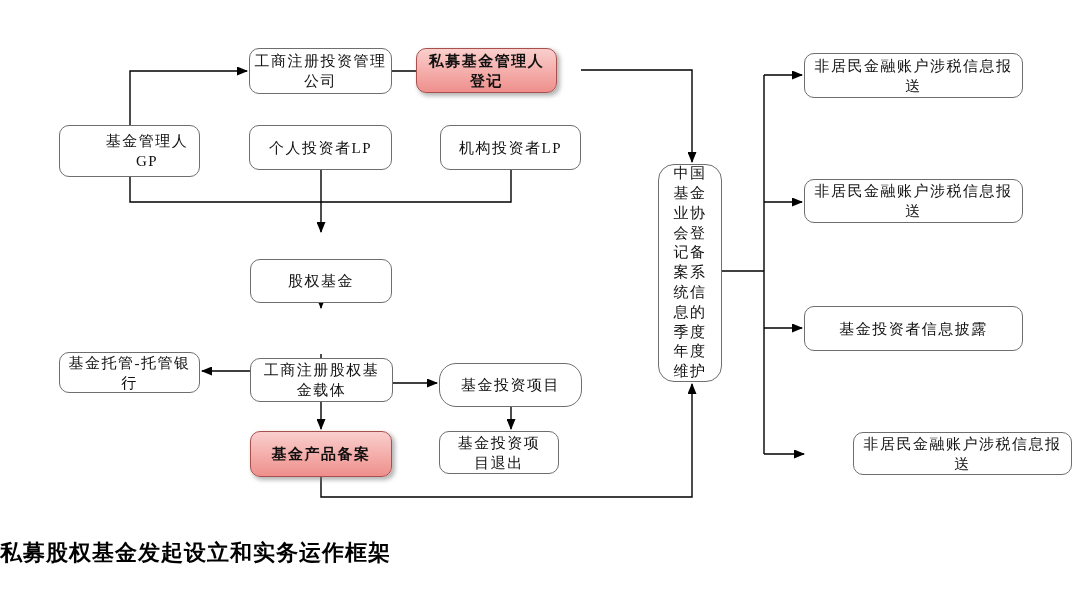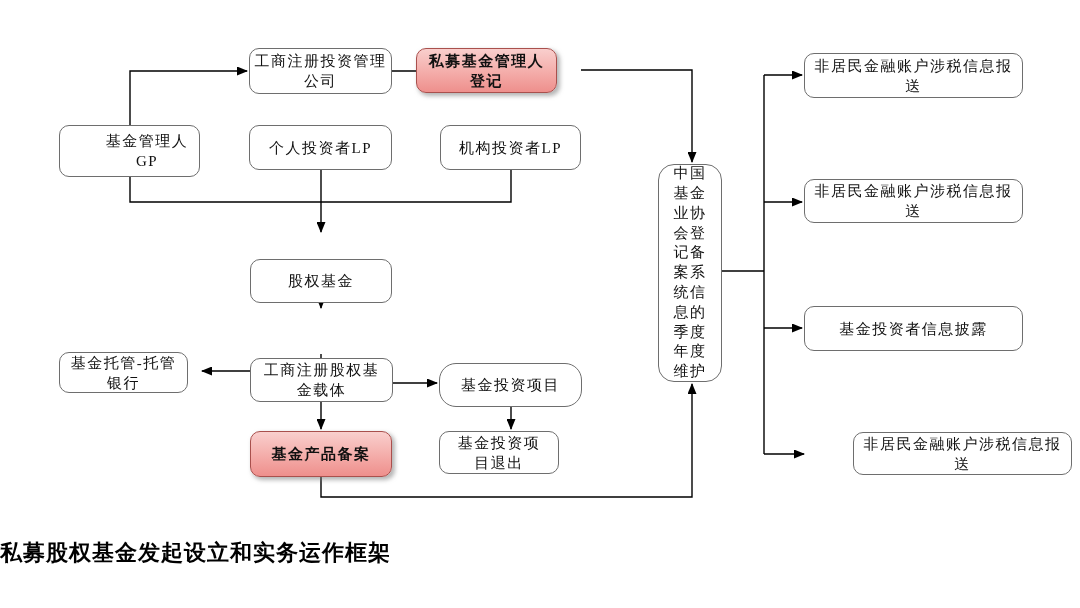--- a/index.html
+++ b/index.html
@@ -99,21 +99,21 @@
   <div class="node" style="left:59px;top:125px;width:141px;height:52px;padding-left:35px;">基金管理人GP</div>
 
   <div class="node" style="left:249px;top:125px;width:143px;height:45px;">个人投资者LP</div>
 
   <div class="node" style="left:440px;top:125px;width:141px;height:45px;">机构投资者LP</div>
 
   <div class="node" style="left:250px;top:234px;width:142px;height:44px;margin-top:25px;">股权基金</div>
 
   <div class="node" style="left:250px;top:310px;width:143px;height:44px;padding:12px 12px;margin-top:48px;">工商注册股权基金载体</div>
 
-  <div class="node" style="left:59px;top:352px;width:129px;height:41px;padding:0 6px;">基金托管-托管银行</div>
+  <div class="node" style="left:59px;top:352px;width:141px;height:41px;padding:0 6px;">基金托管-托管银行</div>
 
   <div class="node" style="left:439px;top:363px;width:143px;height:44px;border-radius:17px;">基金投资项目</div>
 
   <div class="node" style="left:439px;top:431px;width:120px;height:43px;padding:0 10px;">基金投资项目退出</div>
 
   <div class="node pink" style="left:250px;top:431px;width:142px;height:46px;">基金产品备案</div>
 
   <div class="node tall" style="left:658px;top:164px;width:64px;height:218px;">中国基金业协会登记备案系统信息的季度年度维护</div>
 
   <div class="node" style="left:804px;top:53px;width:219px;height:45px;padding:0 8px;">非居民金融账户涉税信息报送</div>

